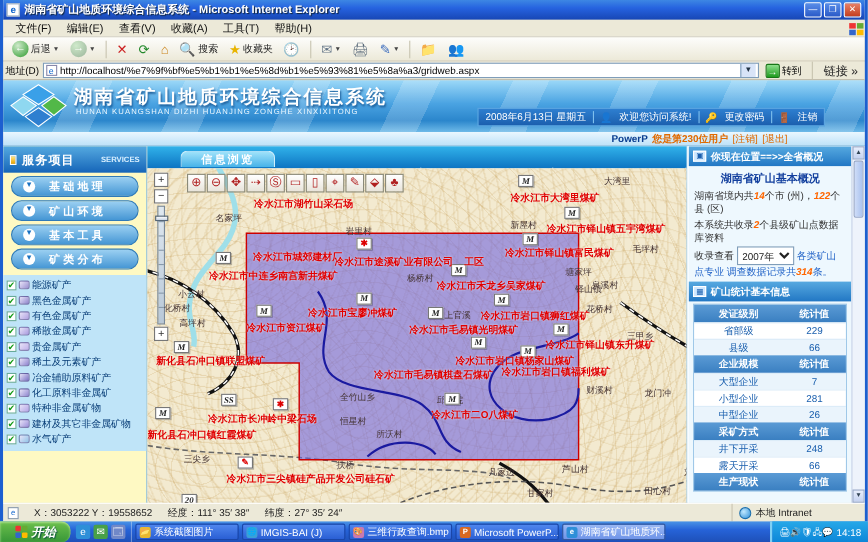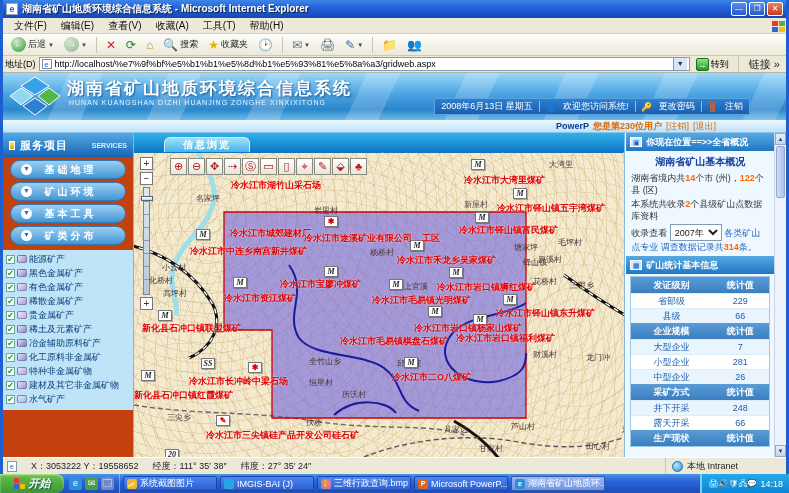--- a/index.html
+++ b/index.html
@@ -39,21 +39,21 @@
   .datestrip{position:absolute;right:36px;bottom:5px;height:17px;background:linear-gradient(#2e7fd0,#1b5fae);border:1px solid #5aa4e0;display:flex;align-items:center;color:#fff;font-size:9px;padding:0 6px;gap:6px;white-space:nowrap;}
   .datestrip .dsep{width:1px;height:11px;background:#7fc0ee;}
   .datestrip .dsicon{font-size:9px;}
   
   .userbar{height:13px;background:linear-gradient(#eaf7ff,#bfe2f8);border-bottom:1px solid #8fc4e8;display:flex;align-items:center;justify-content:flex-end;padding-right:70px;font-size:9px;gap:4px;}
   .userbar .uname{color:#0a3d8f;font-weight:bold;}
   .userbar .utext{color:#e06a00;font-weight:bold;}
   .userbar a{color:#e06a00;text-decoration:none;}
   
   .content{display:flex;height:324px;background:#dff0fb;}
-  .sidebar{width:132px;background:#c2410c;border-right:1px solid #7fb8e0;display:flex;flex-direction:column;}
+  .sidebar{width:132px;background:#fef9c3;border-right:1px solid #7fb8e0;display:flex;flex-direction:column;}
   .sb-head{height:24px;background:linear-gradient(#55a9e0,#1565b8);display:flex;align-items:center;padding:0 6px;color:#fff;}
   .sb-head .dot{width:6px;height:9px;background:linear-gradient(#ffe489,#e8a200);margin-right:5px;border:1px solid #fff;}
   .sb-head .sbt{font-size:11px;font-weight:bold;letter-spacing:1px;}
   .sb-head .sben{margin-left:auto;font-size:7px;color:#d8efff;font-weight:bold;}
   .sb-btn{height:19px;margin:3px 7px 0 7px;border-radius:10px;background:linear-gradient(#9bd0f2,#4596d4);border:1px solid #2f7ab8;display:flex;align-items:center;color:#fff;font-size:10px;font-weight:bold;}
   .sb-btn .ci{width:11px;height:11px;border-radius:50%;background:#fff;color:#1b72c0;font-size:7px;line-height:10px;text-align:center;margin:0 8px 0 10px;}
   .sb-btn .lbl{flex:1;text-align:center;margin-right:24px;letter-spacing:3px;}
   .layers{margin-top:5px;background:#bfe4f8;padding:2px 0 4px 3px;}
   .layer{display:flex;align-items:center;height:14px;font-size:9px;color:#083d77;white-space:nowrap;}
   .layer .cb{width:9px;height:9px;background:#fff;border:1px solid #6a9;margin-right:2px;color:#159a15;font-size:8px;line-height:8px;text-align:center;font-weight:bold;}
@@ -81,21 +81,21 @@
   .zbtn{width:13px;height:13px;background:#fff;border:1px solid #777;font-size:10px;line-height:11px;text-align:center;color:#333;}
   .ztrack{width:7px;height:108px;background:linear-gradient(#dfe8f0,#b8c8d8);border:1px solid #789;position:relative;}
   .ztrack i{position:absolute;left:0;width:100%;height:1px;background:#89a;}
   .zthumb{position:absolute;left:-3px;top:8px;width:12px;height:5px;background:linear-gradient(#fdfdfd,#c8d4e4);border:1px solid #567;}
   
   .rpanel{width:150px;background:#eef8fe;border-left:1px solid #fff;display:flex;flex-direction:column;overflow:hidden;font-size:9px;}
   .rp-head{height:18px;background:linear-gradient(#56a9e0,#2277c4);display:flex;align-items:center;color:#fff;font-size:9px;font-weight:bold;padding:0 4px;gap:4px;flex:none;}
   .rp-head .hicon{width:12px;height:10px;background:#cfe8ff;border:1px solid #fff;color:#1b5fae;font-size:7px;line-height:9px;text-align:center;font-weight:normal;}
   .rp-title{text-align:center;color:#123f9e;font-weight:bold;font-size:10px;margin:4px 0 2px 0;}
   .rp-text{padding:1px 5px;color:#333;line-height:12px;}
-  .rp-text .num{color:#f60;font-weight:bold;}
+  .rp-text .num{color:#f60;font-weight:bold;font-style:italic;}
   .rp-text .blue{color:#2666c8;}
   .rp-year{height:17px;font-size:9px;border:1px solid #7f9db9;background:#fff;color:#222;}
   .statstable{margin:2px 4px 4px 4px;border:1px solid #9fc8e8;background:#fff;}
   .st-sec{display:flex;height:16px;background:linear-gradient(#5b9bd5,#3a7fc1);color:#fff;font-weight:bold;align-items:center;}
   .st-row{display:flex;height:15px;align-items:center;color:#1a5fae;border-top:1px solid #dcecf8;}
   .st-row:nth-child(odd){background:#eaf4fc;}
   .st-c1{flex:1.4;text-align:center;}
   .st-c2{flex:1;text-align:center;}
   
   .vscroll{width:12px;background:#eef3fb;border-left:1px solid #c8d4e8;display:flex;flex-direction:column;}
@@ -384,27 +384,27 @@
               <span class="mtb">⌖</span>
               <span class="mtb">✎</span>
               <span class="mtb">⬙</span>
               <span class="mtb">♣</span>
             </div>
           <div id="map-overlays">
               <div class="mapplace" style="left: 415px; top: 6px;">大湾里</div>
               <div class="mapplace" style="left: 62px; top: 40px;">名家坪</div>
               <div class="mapplace" style="left: 180px; top: 52px;">岩里村</div>
               <div class="mapplace" style="left: 330px; top: 46px;">新屋村</div>
-              <div class="mapplace" style="left: 424px; top: 68px; margin-top: 16px;">毛坪村</div>
+              <div class="mapplace" style="left: 441px; top: 68px;">毛坪村</div>
               <div class="mapplace" style="left: 236px; top: 94px;">杨桥村</div>
               <div class="mapplace" style="left: 380px; top: 89px;">塘家坪</div>
               <div class="mapplace" style="left: 389px; top: 104px;">铎山镇</div>
               <div class="mapplace" style="left: 404px; top: 101px;">泉溪村</div>
               <div class="mapplace" style="left: 399px; top: 123px;">花桥村</div>
-              <div class="mapplace" style="left: 436px; top: 127px;">三甲乡</div>
+              <div class="mapplace" style="left: 436px; top: 147px;">三甲乡</div>
               <div class="mapplace" style="left: 28px; top: 109px;">小云村</div>
               <div class="mapplace" style="left: 15px; top: 122px;">化桥村</div>
               <div class="mapplace" style="left: 29px; top: 135px;">高坪村</div>
               <div class="mapplace" style="left: 270px; top: 128px;">上官溪</div>
               <div class="mapplace" style="left: 399px; top: 196px;">财溪村</div>
               <div class="mapplace" style="left: 452px; top: 199px;">龙门冲</div>
               <div class="mapplace" style="left: 175px; top: 203px;">全竹山乡</div>
               <div class="mapplace" style="left: 263px; top: 205px;">邱家院</div>
               <div class="mapplace" style="left: 175px; top: 224px;">恒星村</div>
               <div class="mapplace" style="left: 208px; top: 236px; text-align: right;">所沃村</div>

